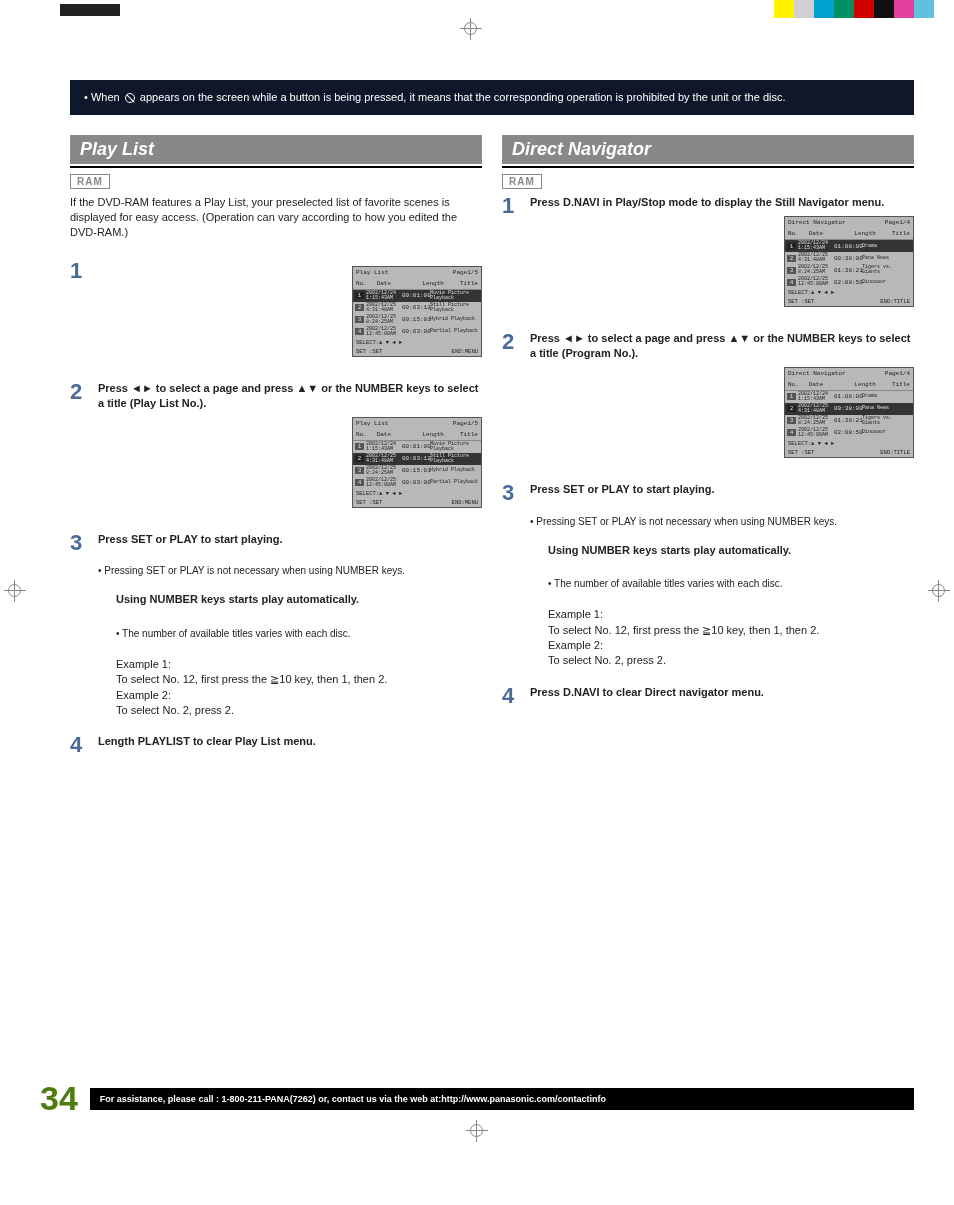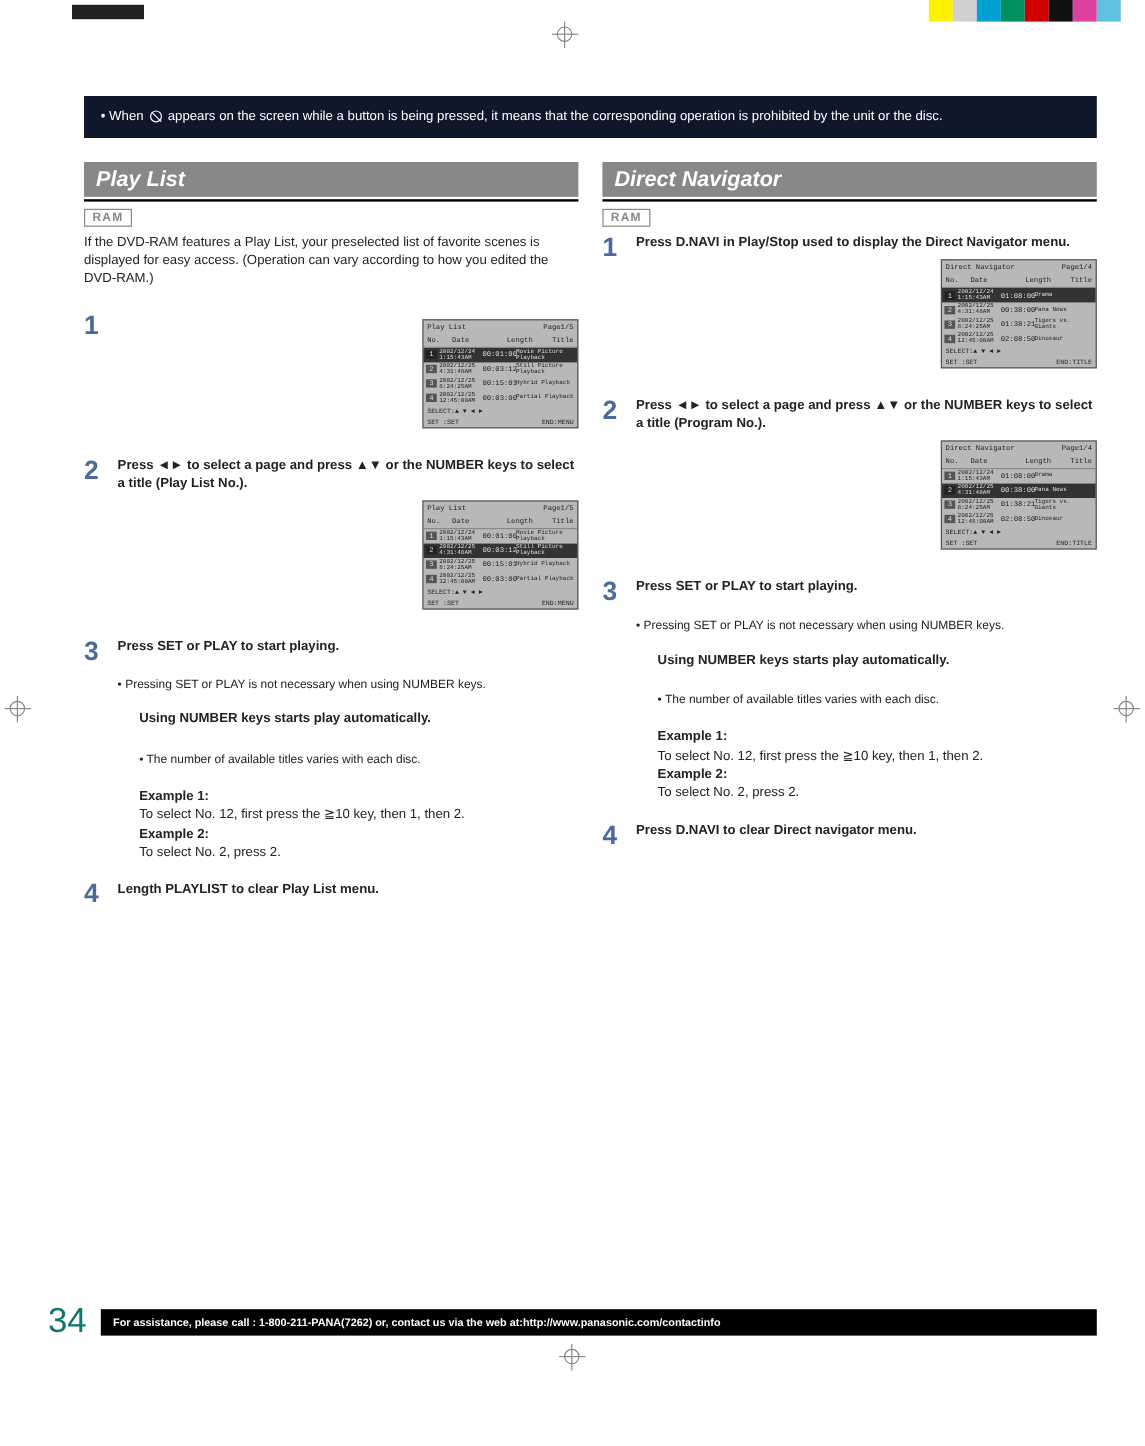--- a/index.html
+++ b/index.html
@@ -61,21 +61,21 @@
     width: 18px;
     line-height: 1;
   }
   .step-body { flex: 1; }
   .step-title { font-weight: bold; font-size: 11px; line-height: 1.35; }
   .arrows { font-family: sans-serif; }
 
   .sub { font-size: 10px; margin-top: 19px; }
   .bold { font-weight: bold; }
   .indent { margin-left: 18px; margin-top: 8px; font-size: 11px; line-height:1.4; }
-  .indent .ex { font-weight: bold; }
+  .indent .ex { font-weight: normal; }
   .block { margin-top: 16px; }
 
   
   .osd {
     background: #b8b8b8;
     border: 1px solid #555;
     font-family: "Courier New", monospace;
     font-size: 6px;
     width: 130px;
     margin: 6px 0 12px auto;
@@ -94,21 +94,21 @@
   .osd .row .ti { flex:1; font-size:5px; line-height:1; }
   .osd .row.hl { background:#333; color:#ddd; }
   .osd .row.hl .no { background:#222; }
   .osd .osd-foot2 { padding:1px 3px; display:flex; justify-content:space-between; font-size:5.5px; }
 
   
   .pagefoot {
     display:flex; align-items:center; gap:12px;
     position: absolute; bottom: 30px; left: 40px; right: 40px;
   }
-  .pagefoot .pn { font-size: 29px; font-weight: normal; color: #0f766e; }
+  .pagefoot .pn { font-size: 34px; font-weight: bold; color: #4d7c0f; }
   .pagefoot .bar {
     flex:1; background:#000000; color:#fff; font-size:9px; font-weight:bold;
     padding:6px 10px;
   }
 
   
   .reg-left, .reg-right, .reg-bottom {
     position:absolute; width:22px; height:22px;
   }
   .reg-left { left:4px; top:580px; }
@@ -302,21 +302,21 @@
     </div>
 
     <div class="col">
       <div class="section-head">Direct Navigator</div>
       <div class="rule"></div>
       <span class="ram-badge">RAM</span>
 
       <div class="step">
         <div class="step-num">1</div>
         <div class="step-body">
-          <div class="step-title">Press D.NAVI in Play/Stop used to display the Direct Navigator menu.</div>
+          <div class="step-title">Press D.NAVI in Play/Stop mode to display the Still Navigator menu.</div>
           <div class="osd">
               <div class="osd-head">
                 <span>Direct Navigator</span>
                 <span>Page1/4</span>
               </div>
               <div class="osd-cols">
                 <span style="width:9px">No.</span>
                 <span style="width:34px">Date</span>
                 <span style="width:26px">Length</span>
                 <span>Title</span>

